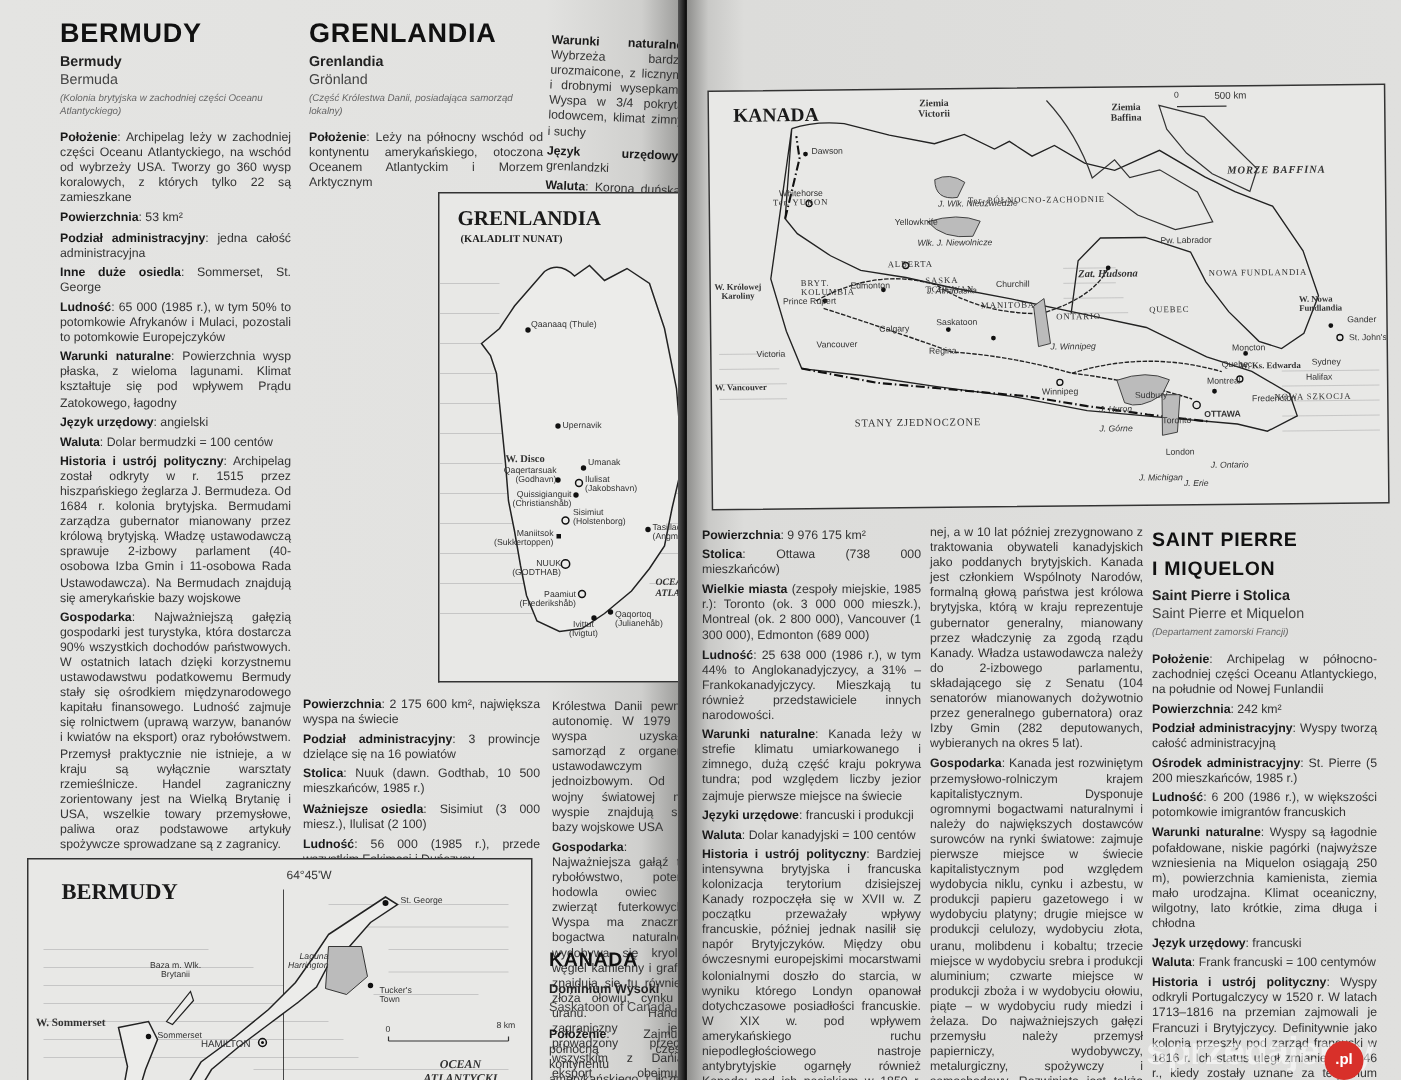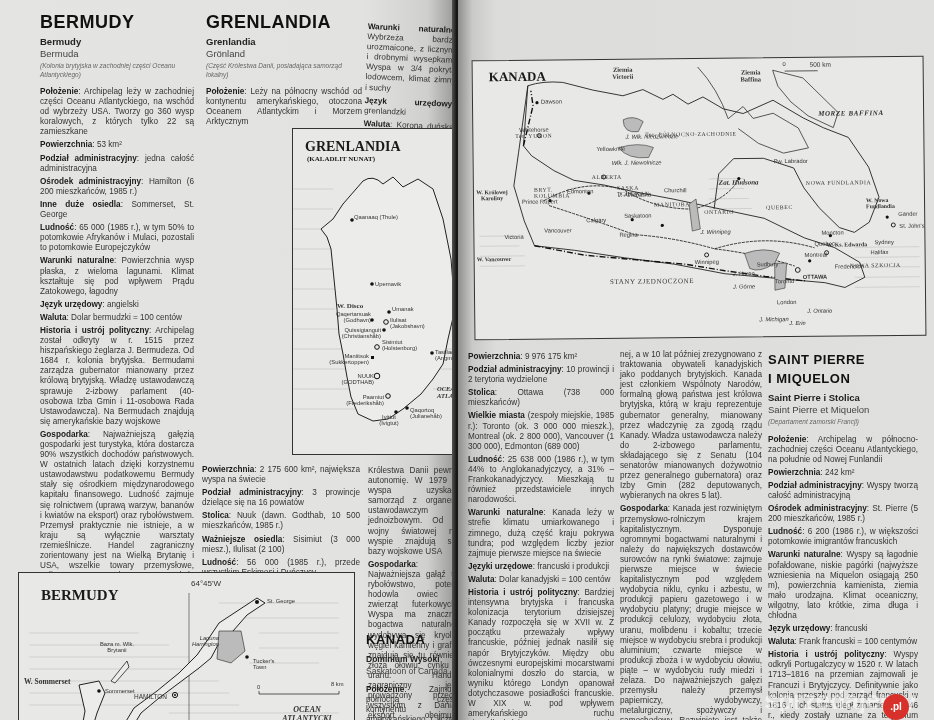--- a/index.html
+++ b/index.html
@@ -34,21 +34,20 @@
 
   <div class="col" style="left:40px;top:12px;width:154px;">
     <div class="h1">BERMUDY</div>
     <div class="pl-name">Bermudy</div>
     <div class="native-name">Bermuda</div>
     <div class="status">(Kolonia brytyjska w zachodniej części Oceanu Atlantyckiego)</div>
     <div id="bermudy-entries">
         <div class="entry"><b>Położenie</b><span>: Archipelag leży w zachodniej części Oceanu Atlantyckiego, na wschód od wybrzeży USA. Tworzy go 360 wysp koralowych, z których tylko 22 są zamieszkane</span></div>
         <div class="entry"><b>Powierzchnia</b><span>: 53 km²</span></div>
         <div class="entry"><b>Podział administracyjny</b><span>: jedna całość administracyjna</span></div>
-        <div class="entry"><b>Ośrodek administracyjny</b><span>: Hamilton (6 200 mieszkańców, 1985 r.)</span></div>
         <div class="entry"><b>Inne duże osiedla</b><span>: Sommerset, St. George</span></div>
         <div class="entry"><b>Ludność</b><span>: 65 000 (1985 r.), w tym 50% to potomkowie Afrykanów i Mulaci, pozostali to potomkowie Europejczyków</span></div>
         <div class="entry"><b>Warunki naturalne</b><span>: Powierzchnia wysp płaska, z wieloma lagunami. Klimat kształtuje się pod wpływem Prądu Zatokowego, łagodny</span></div>
         <div class="entry"><b>Język urzędowy</b><span>: angielski</span></div>
         <div class="entry"><b>Waluta</b><span>: Dolar bermudzki = 100 centów</span></div>
         <div class="entry"><b>Historia i ustrój polityczny</b><span>: Archipelag został odkryty w r. 1515 przez hiszpańskiego żeglarza J. Bermudeza. Od 1684 r. kolonia brytyjska. Bermudami zarządza gubernator mianowany przez królową brytyjską. Władzę ustawodawczą sprawuje 2-izbowy parlament (40-osobowa Izba Gmin i 11-osobowa Rada Ustawodawcza). Na Bermudach znajdują się amerykańskie bazy wojskowe</span></div>
         <div class="entry"><b>Gospodarka</b><span>: Najważniejszą gałęzią gospodarki jest turystyka, która dostarcza 90% wszystkich dochodów państwowych. W ostatnich latach dzięki korzystnemu ustawodawstwu podatkowemu Bermudy stały się ośrodkiem międzynarodowego kapitału finansowego. Ludność zajmuje się rolnictwem (uprawą warzyw, bananów i kwiatów na eksport) oraz rybołówstwem. Przemysł praktycznie nie istnieje, a w kraju są wyłącznie warsztaty rzemieślnicze. Handel zagraniczny zorientowany jest na Wielką Brytanię i USA, wszelkie towary przemysłowe, paliwa oraz podstawowe artykuły spożywcze sprowadzane są z zagranicy.</span></div>
       </div>
   </div>
 
@@ -261,21 +260,21 @@
     <div class="lbl serif caps" style="left:42px;top:72px;">Ter. YUKON</div>
     <div class="lbl serif caps" style="left:172px;top:72px;width:150px;white-space:normal;">Ter. PÓŁNOCNO-ZACHODNIE</div>
     <div class="lbl serif caps" style="left:60px;top:126px;width:40px;white-space:normal;">BRYT. KOLUMBIA</div>
     <div class="lbl serif caps" style="left:118px;top:114px;">ALBERTA</div>
     <div class="lbl serif caps" style="left:143px;top:125px;width:36px;white-space:normal;">SASKA TCHEWAN</div>
     <div class="lbl serif caps" style="left:180px;top:142px;">MANITOBA</div>
     <div class="lbl serif caps" style="left:230px;top:150px;">ONTARIO</div>
     <div class="lbl serif caps" style="left:292px;top:146px;">QUEBEC</div>
     <div class="lbl serif caps" style="left:332px;top:122px;">NOWA FUNDLANDIA</div>
     <div class="lbl serif caps" style="left:375px;top:205px;">NOWA SZKOCJA</div>
-    <div class="lbl serif caps" style="left:95px;top:218px;font-size:7px;margin-left:40px;">STANY ZJEDNOCZONE</div>
+    <div class="lbl serif caps" style="left:95px;top:218px;font-size:7px;">STANY ZJEDNOCZONE</div>
     <div class="lbl serif it b caps" style="left:345px;top:52px;font-size:7px;">MORZE BAFFINA</div>
     <div class="lbl serif it b" style="left:245px;top:120px;font-size:7px;">Zat. Hudsona</div>
     <div class="lbl serif b" style="left:2px;top:128px;width:32px;white-space:normal;text-align:center;">W. Królowej Karoliny</div>
     <div class="lbl serif b" style="left:2px;top:195px;">W. Vancouver</div>
     <div class="lbl serif b" style="left:392px;top:140px;width:50px;white-space:normal;">W. Nowa Fundlandia</div>
     <div class="lbl serif b" style="left:352px;top:184px;">W. Ks. Edwarda</div>
 
     <div class="lbl" style="left:68px;top:38px;">Dawson</div>
     <div class="lbl" style="left:46px;top:66px;">Whitehorse</div>
     <div class="lbl" style="left:123px;top:86px;">Yellowknife</div>
@@ -312,21 +311,20 @@
     <div class="lbl it" style="left:314px;top:262px;">J. Erie</div>
     <div class="lbl it" style="left:332px;top:250px;">J. Ontario</div>
 
     <div class="lbl" style="left:310px;top:3px;">0</div>
     <div class="lbl" style="left:337px;top:3px;font-size:6.5px;">500 km</div>
   </div>
 
   <div class="col" style="left:10px;top:352px;width:146px;">
     <div id="kanada-col1">
         <div class="entry"><b>Powierzchnia</b><span>: 9 976 175 km²</span></div>
-        <div class="entry"><b>Podział administracyjny</b><span>: 10 prowincji i 2 terytoria wydzielone</span></div>
         <div class="entry"><b>Stolica</b><span>: Ottawa (738 000 mieszkańców)</span></div>
         <div class="entry"><b>Wielkie miasta</b><span> (zespoły miejskie, 1985 r.): Toronto (ok. 3 000 000 mieszk.), Montreal (ok. 2 800 000), Vancouver (1 300 000), Edmonton (689 000)</span></div>
         <div class="entry"><b>Ludność</b><span>: 25 638 000 (1986 r.), w tym 44% to Anglokanadyjczycy, a 31% – Frankokanadyjczycy. Mieszkają tu również przedstawiciele innych narodowości.</span></div>
         <div class="entry"><b>Warunki naturalne</b><span>: Kanada leży w strefie klimatu umiarkowanego i zimnego, dużą część kraju pokrywa tundra; pod względem liczby jezior zajmuje pierwsze miejsce na świecie</span></div>
         <div class="entry"><b>Języki urzędowe</b><span>: francuski i produkcji</span></div>
         <div class="entry"><b>Waluta</b><span>: Dolar kanadyjski = 100 centów</span></div>
         <div class="entry"><b>Historia i ustrój polityczny</b><span>: Bardziej intensywna brytyjska i francuska kolonizacja terytorium dzisiejszej Kanady rozpoczęła się w XVII w. Z początku przeważały wpływy francuskie, później jednak nasilił się napór Brytyjczyków. Między obu ówczesnymi europejskimi mocarstwami kolonialnymi doszło do starcia, w wyniku którego Londyn opanował dotychczasowe posiadłości francuskie. W XIX w. pod wpływem amerykańskiego ruchu niepodległościowego nastroje antybrytyjskie ogarnęły również Kanadę; pod ich naciskiem w 1850 r. Londyn zmuszony był przyznać Kanadzie prawo do własnego rządu, a 17 lat później przyznał jej status dominium. W 1931 r. Wielka Brytania przyznała Kanadzie niezależność w zakresie polityki wewnętrznej i zagranicz-</span></div>
       </div>
   </div>
   <div class="col" style="left:162px;top:350px;width:142px;">

